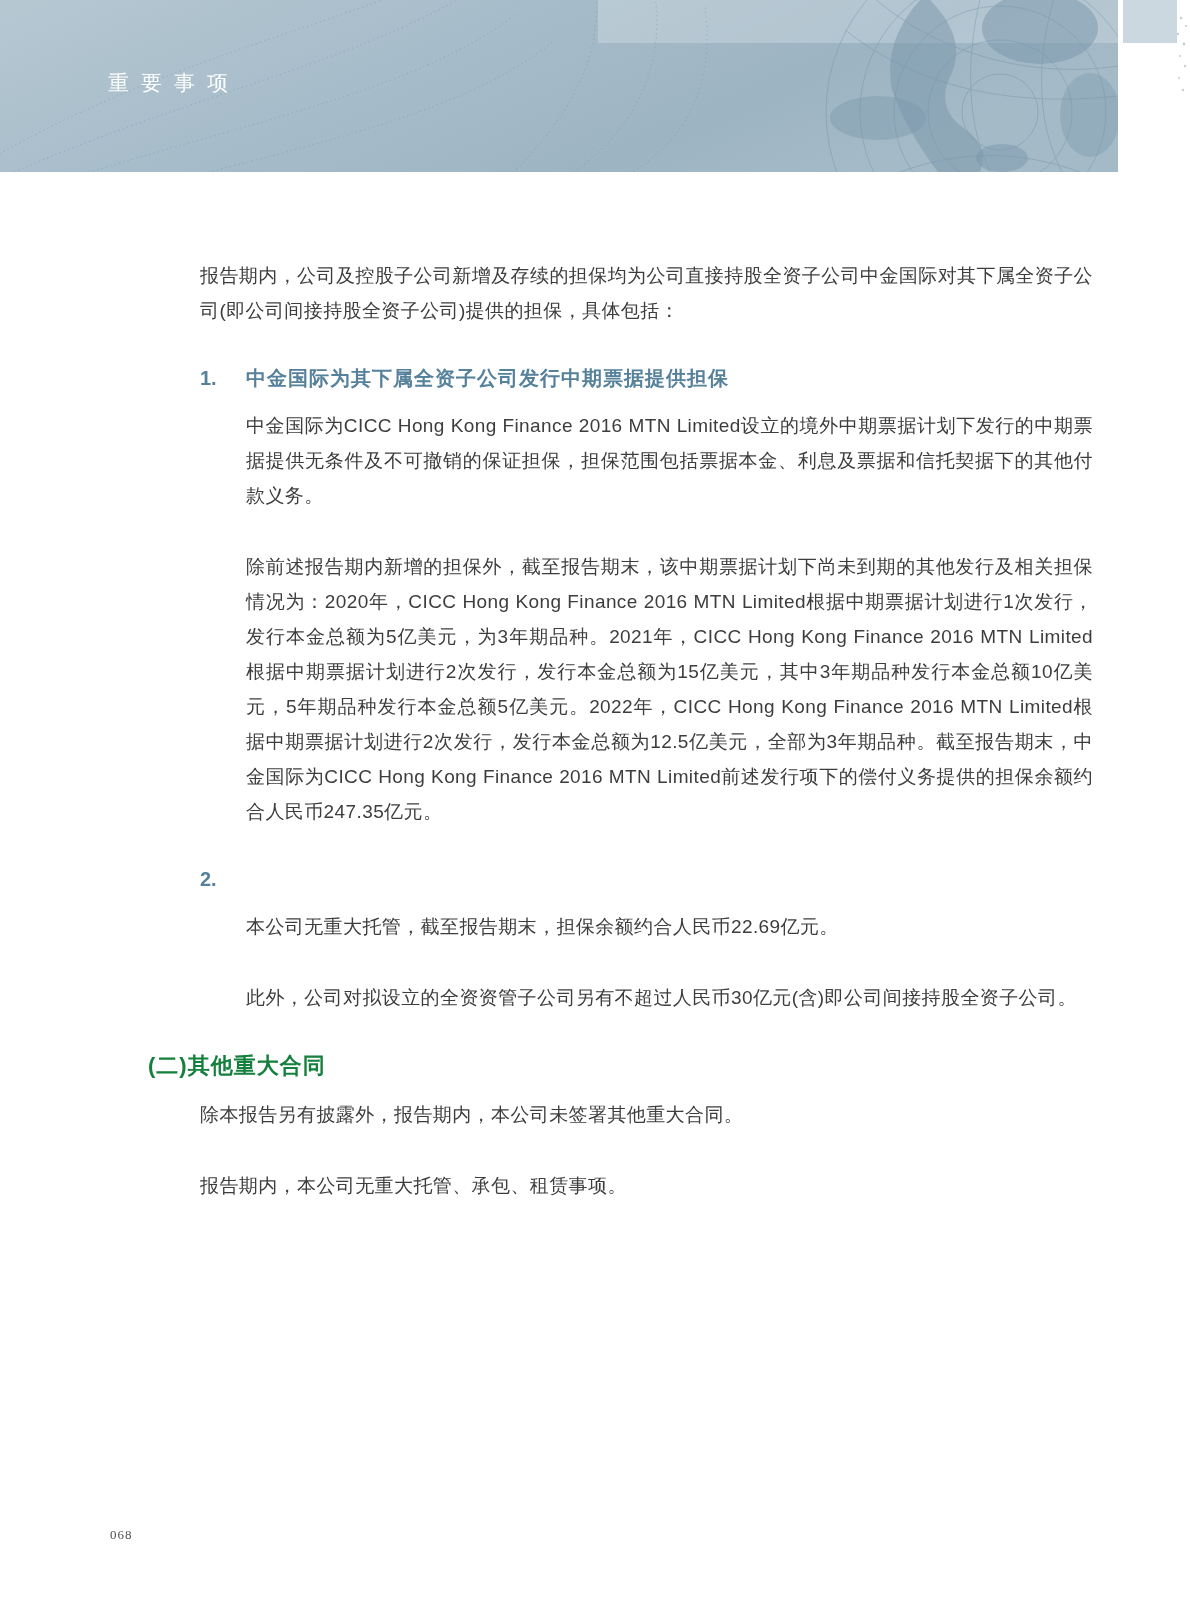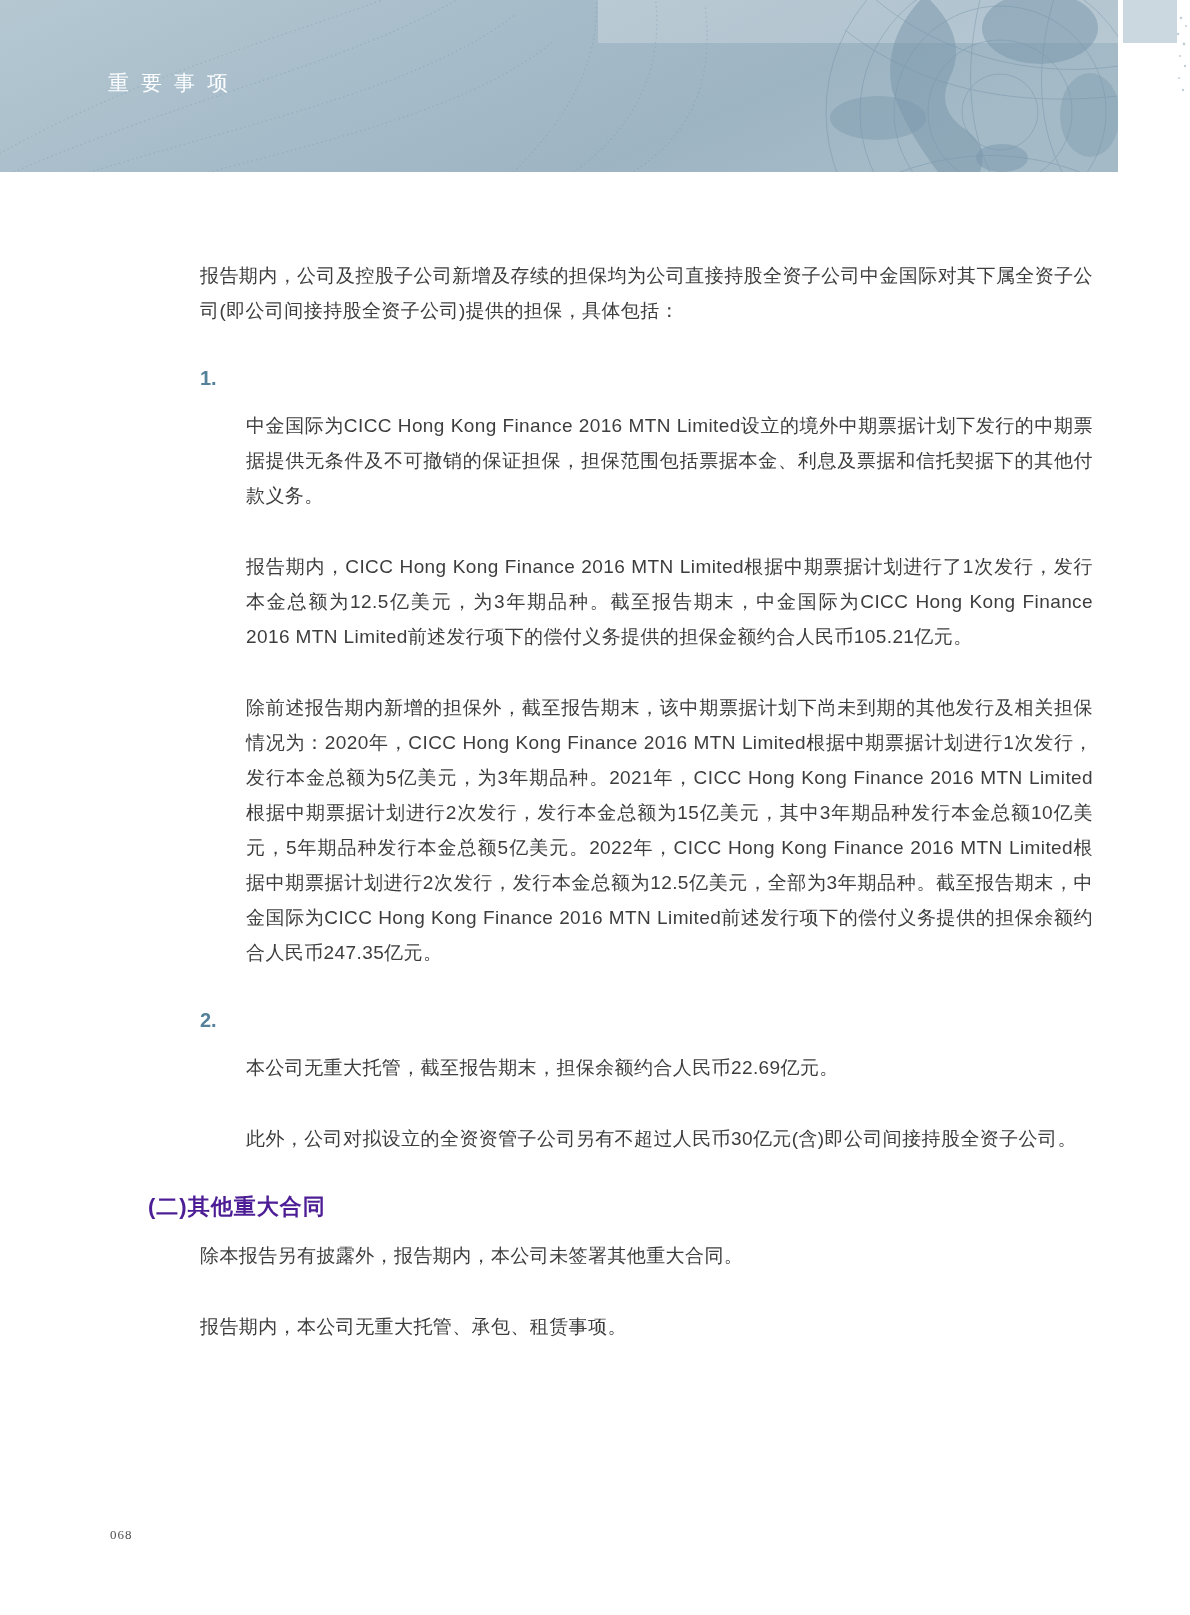--- a/index.html
+++ b/index.html
@@ -63,21 +63,21 @@
     color: #56819b;
     font-weight: bold;
     font-size: 20px;
     line-height: 28px;
     letter-spacing: 1px;
   }
   .section-heading .num { width: 46px; flex: none; letter-spacing: 0; }
 
   .subsection-title {
     margin: 22px 104px 16px 148px;
-    color: #4c1d95;
+    color: #15803d;
     font-weight: bold;
     font-size: 22px;
     line-height: 30px;
     letter-spacing: 1px;
   }
 
   
   .footer-num {
     position: absolute;
     left: 110px; top: 1527px;
@@ -154,23 +154,23 @@
     </g>
   </svg>
 
   <main class="content">
 
     <p class="para">报告期内，公司及控股子公司新增及存续的担保均为公司直接持股全资子公司中金国际对其下属全资子公司(即公司间接持股全资子公司)提供的担保，具体包括：</p>
 
     <section class="section">
       <div class="section-heading">
         <span class="num">1.</span>
+        <span class="title">中金国际为其下属全资子公司发行中期票据提供担保</span>
       </div>
       <p class="para">中金国际为CICC Hong Kong Finance 2016 MTN Limited设立的境外中期票据计划下发行的中期票据提供无条件及不可撤销的保证担保，担保范围包括票据本金、利息及票据和信托契据下的其他付款义务。</p>
-      <p class="para">报告期内，CICC Hong Kong Finance 2016 MTN Limited根据中期票据计划进行了1次发行，发行本金总额为12.5亿美元，为3年期品种。截至报告期末，中金国际为CICC Hong Kong Finance 2016 MTN Limited前述发行项下的偿付义务提供的担保金额约合人民币105.21亿元。</p>
       <p class="para">除前述报告期内新增的担保外，截至报告期末，该中期票据计划下尚未到期的其他发行及相关担保情况为：2020年，CICC Hong Kong Finance 2016 MTN Limited根据中期票据计划进行1次发行，发行本金总额为5亿美元，为3年期品种。2021年，CICC Hong Kong Finance 2016 MTN Limited根据中期票据计划进行2次发行，发行本金总额为15亿美元，其中3年期品种发行本金总额10亿美元，5年期品种发行本金总额5亿美元。2022年，CICC Hong Kong Finance 2016 MTN Limited根据中期票据计划进行2次发行，发行本金总额为12.5亿美元，全部为3年期品种。截至报告期末，中金国际为CICC Hong Kong Finance 2016 MTN Limited前述发行项下的偿付义务提供的担保余额约合人民币247.35亿元。</p>
     </section>
 
     <section class="section">
       <div class="section-heading">
         <span class="num">2.</span>
       </div>
       <p class="para">本公司无重大托管，截至报告期末，担保余额约合人民币22.69亿元。</p>
       <p class="para">此外，公司对拟设立的全资资管子公司另有不超过人民币30亿元(含)即公司间接持股全资子公司。</p>
     </section>

